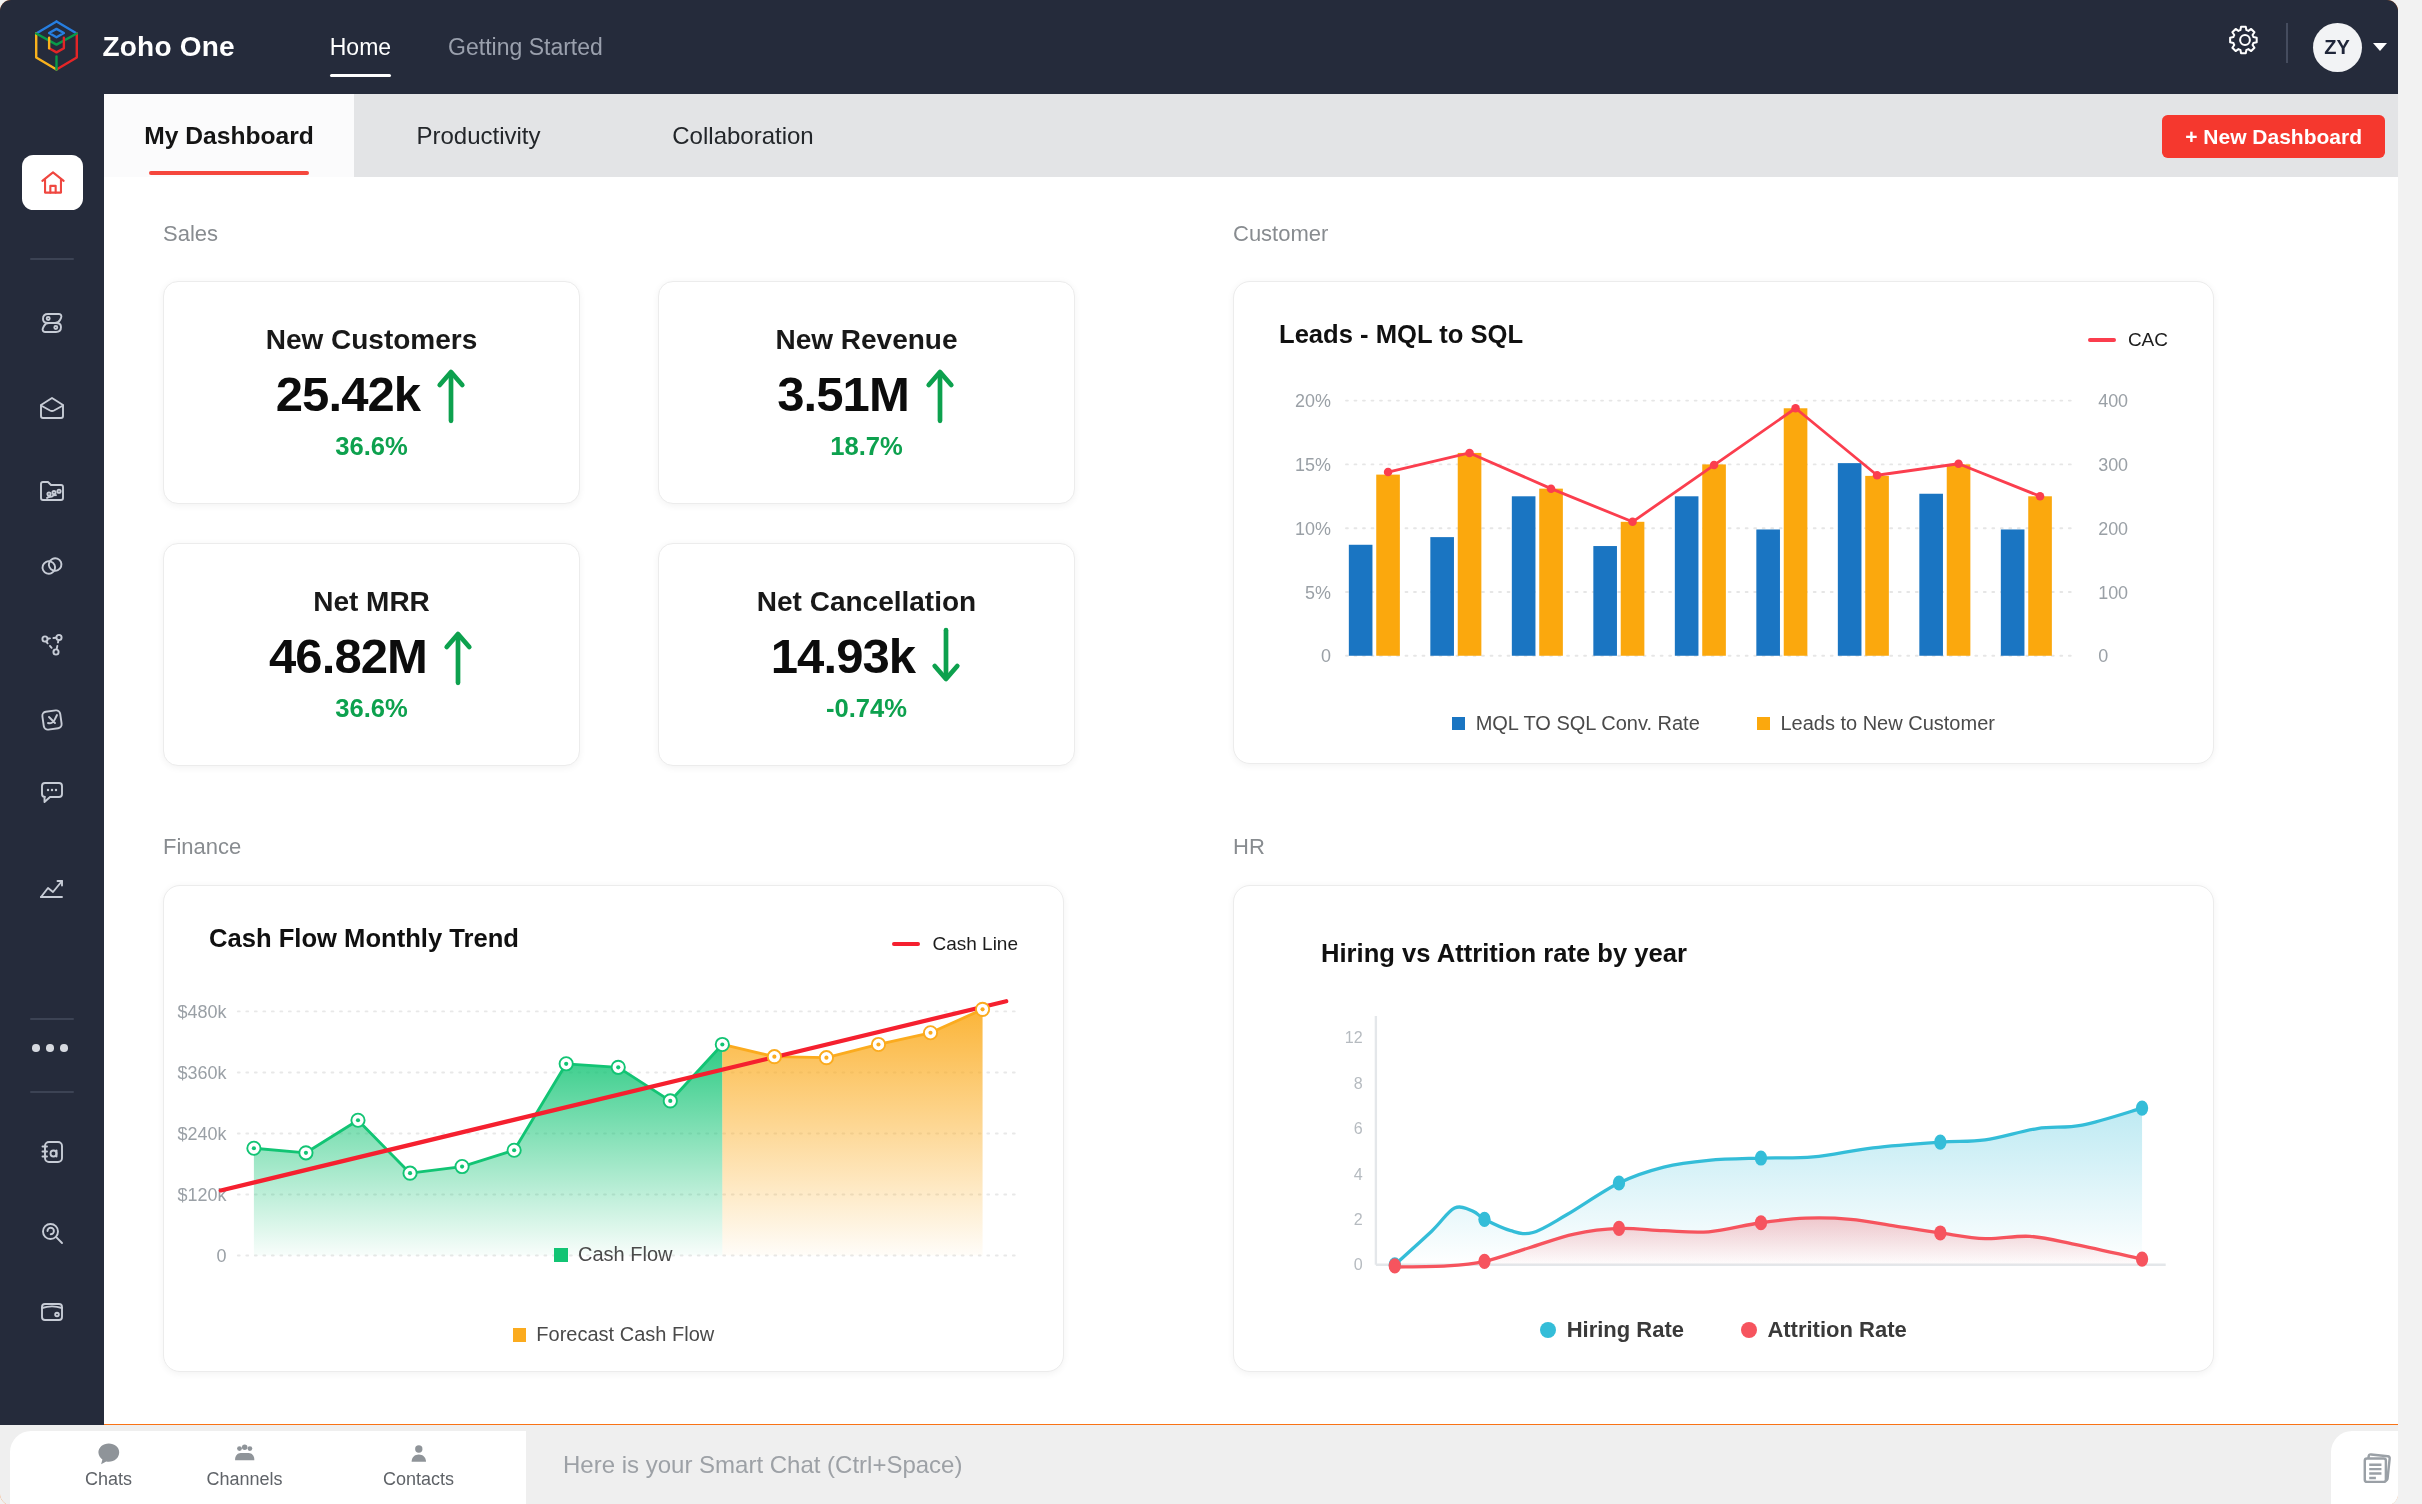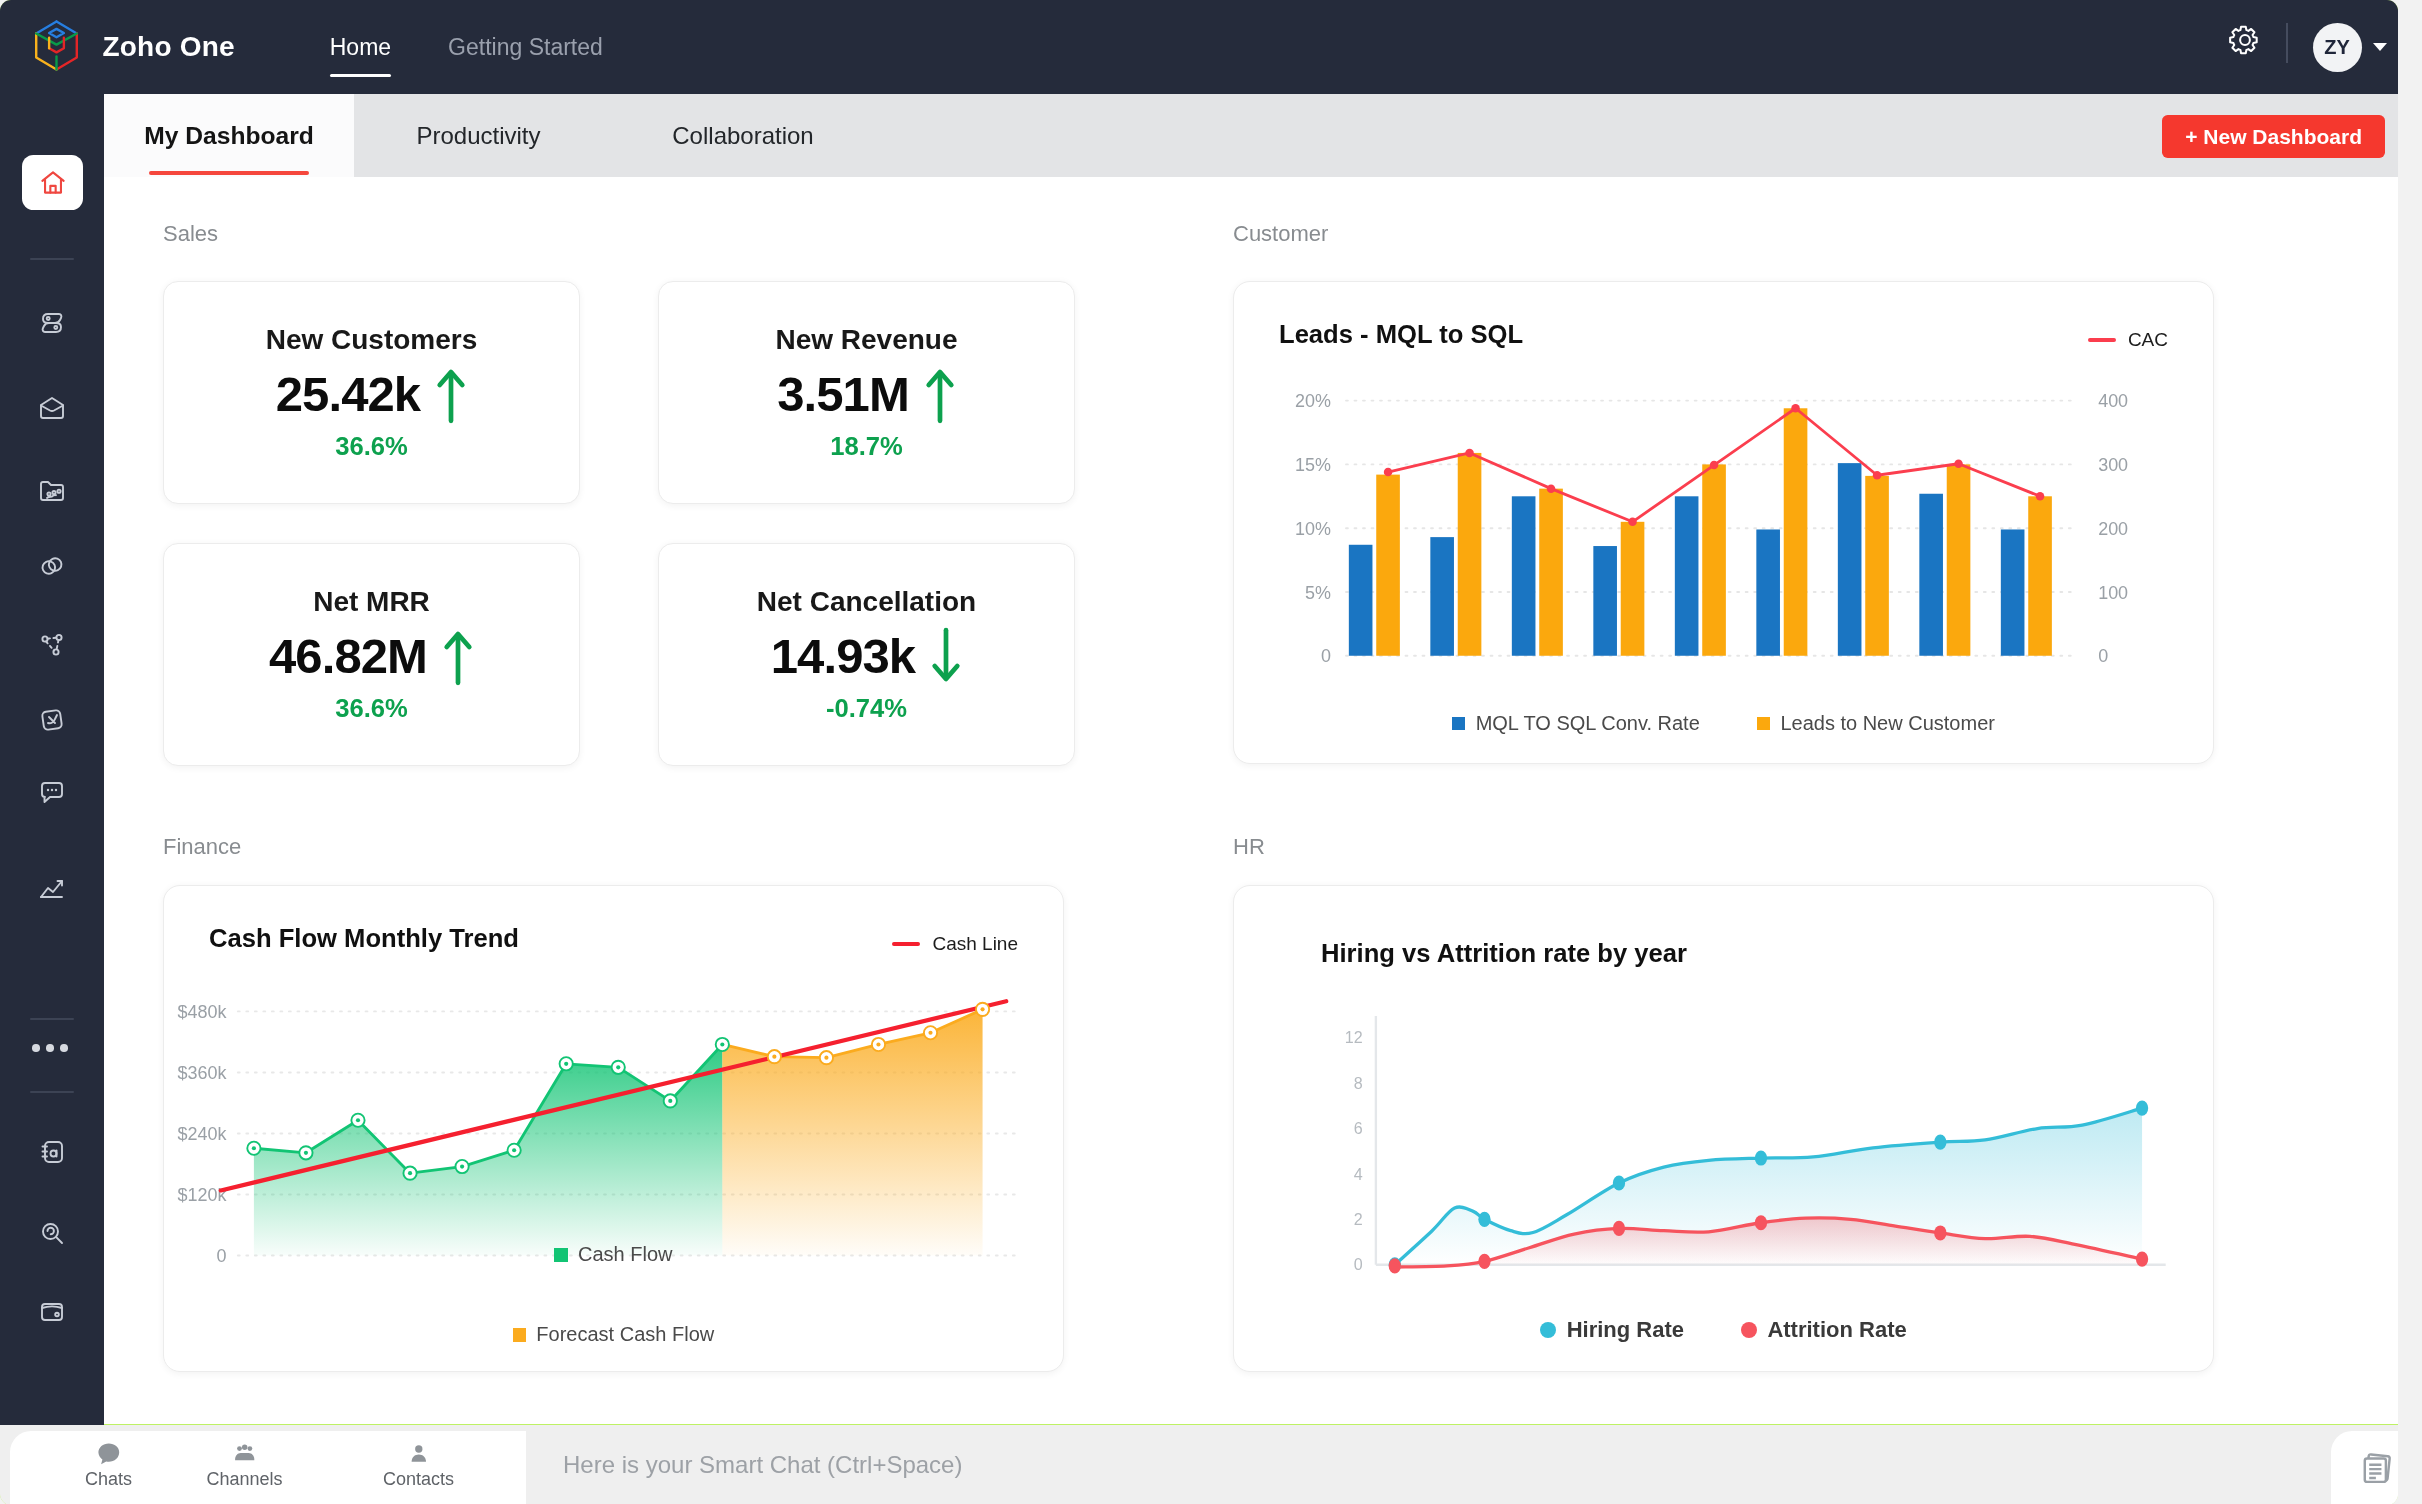--- a/index.html
+++ b/index.html
@@ -1,18 +1,18 @@
 <!DOCTYPE html>
 <html style="font-size:15px"><head>
 <meta charset="utf-8">
 <title>Zoho One Dashboard</title>
 <style>
   html,body{margin:0;padding:0;background:#f2f2f2;}
   body{width:2423px;height:1505px;font-family:"Liberation Sans", sans-serif;-webkit-font-smoothing:antialiased;}
-  .app{position:relative;width:2398px;height:1505px;border-radius:11px;overflow:hidden;background:#bef264;}
+  .app{position:relative;width:2398px;height:1505px;border-radius:11px;overflow:hidden;background:#f97316;}
 
   
   .topbar{position:absolute;left:0;top:0;width:2423px;height:94px;background:#252b3b;display:flex;align-items:center;z-index:6;}
   .brand{display:flex;align-items:center;margin-left:26.5px;}
   .brand-title{color:#fff;font-size:28px;font-weight:700;margin-left:17px;letter-spacing:0.2px;}
   .topnav{display:flex;align-items:center;margin-left:95px;gap:57px;}
   .nav-item{position:relative;font-size:23px;color:#9aa0ad;cursor:pointer;}
   .nav-item.active{color:#fff;}
   .nav-item.active::after{content:'';position:absolute;left:0;right:0;bottom:-16px;height:2.8px;background:#fff;border-radius:1.9px;}
   .top-actions{margin-left:auto;margin-right:36px;display:flex;gap:24.6px;}

